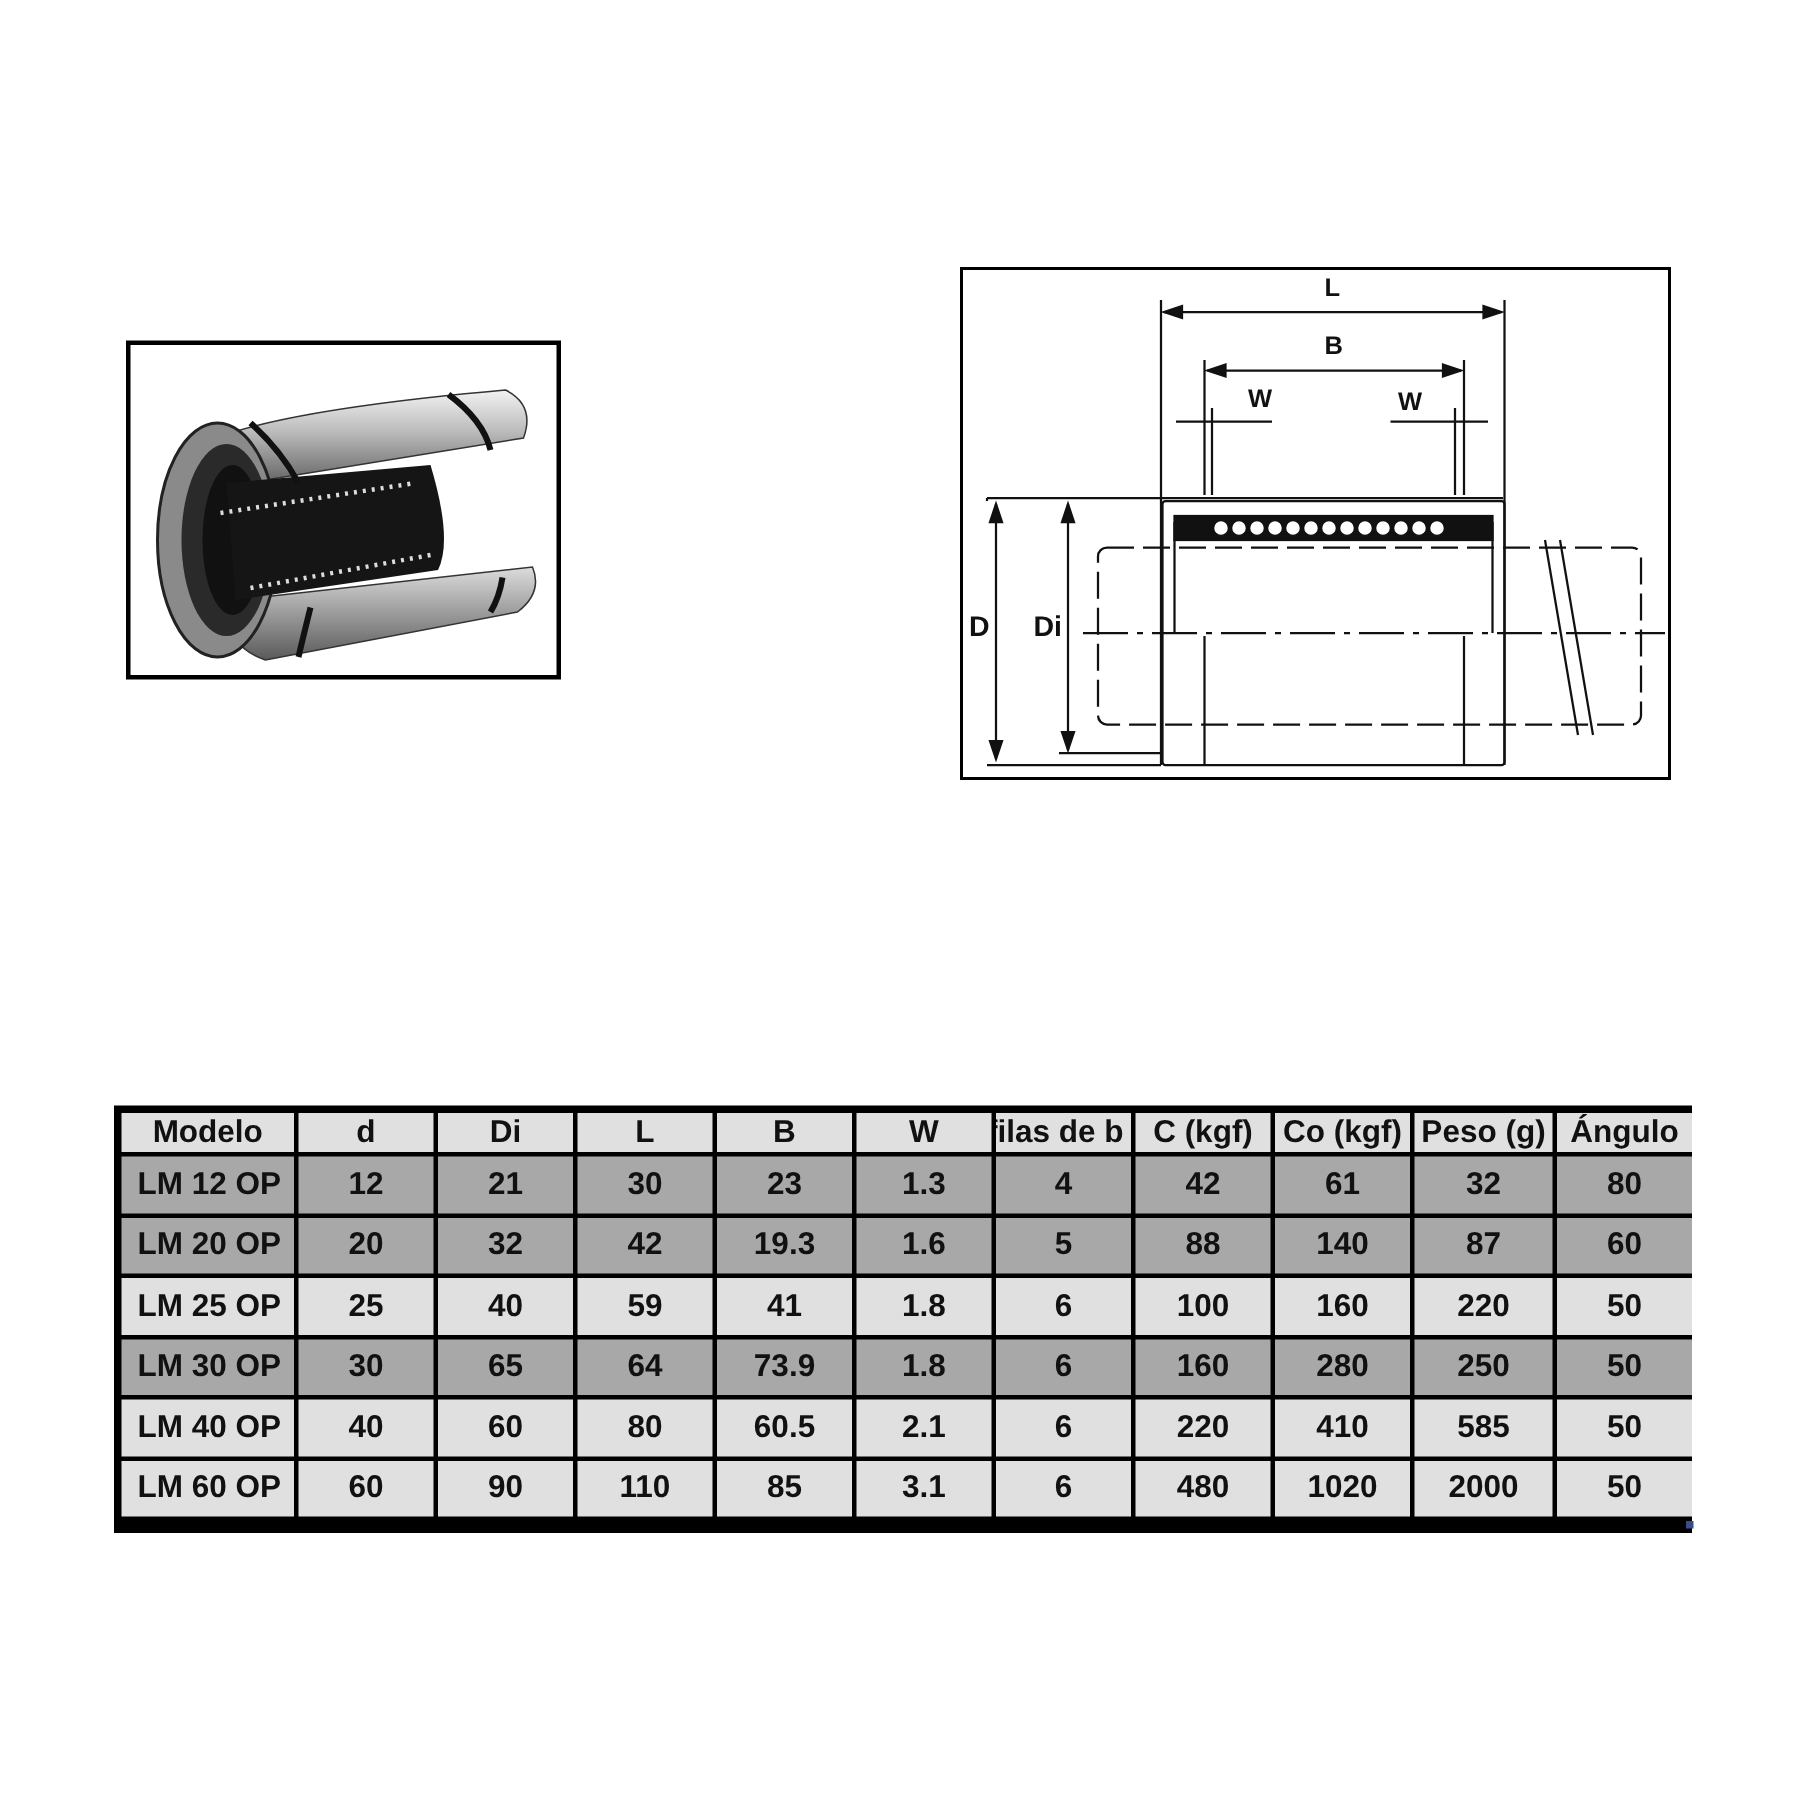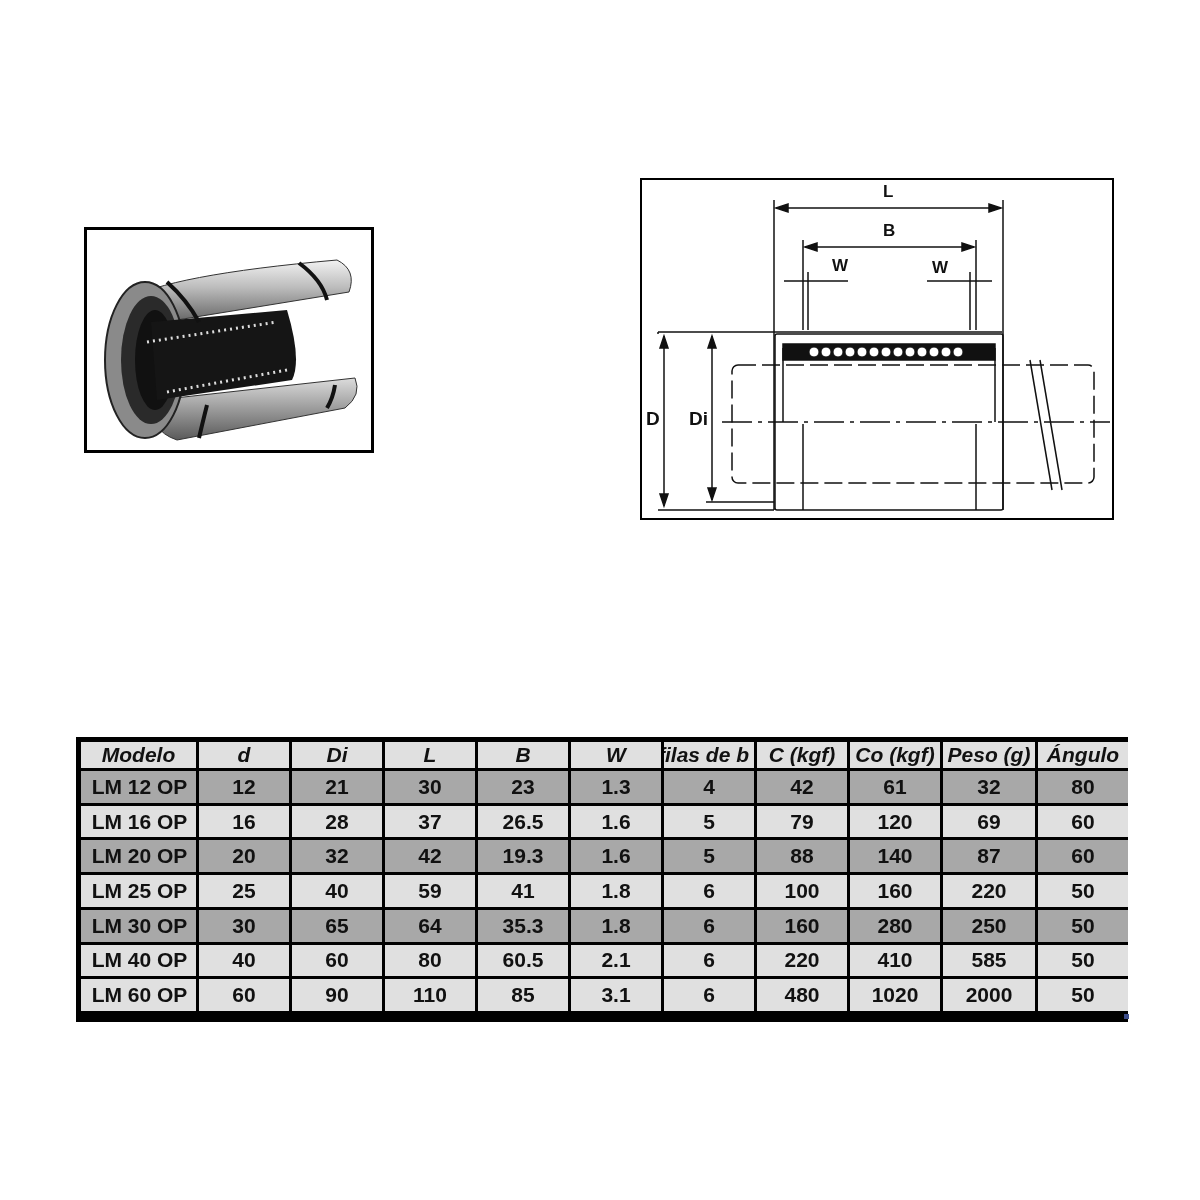--- a/index.html
+++ b/index.html
@@ -13,21 +13,21 @@
                 font-size:17px; color:#111; }
   .spec-table-wrap { position:absolute; left:76px; top:737px; width:1052px; height:285px;
                      background:#000; box-sizing:border-box; padding:5px 4px 5px 5px; }
   table.spec { border-collapse:separate; border-spacing:3px; width:100%; height:100%;
                margin:-3px; table-layout:fixed; }
   table.spec th, table.spec td {
     font-family:"Liberation Sans", sans-serif; font-weight:bold; font-size:21px;
     color:#111; text-align:center; padding:0; height:26px; line-height:26px;
     white-space:nowrap; overflow:hidden;
   }
-  table.spec th { background:#e0e0e0;font-style:italic; }
+  table.spec th { background:#e0e0e0; }
   table.spec td.model { text-align:center; padding-left:2px; }
   tr.dark td { background:#a8a8a8; }
   tr.light td { background:#e0e0e0; }
   table.spec th.clip { text-align:left; text-indent:-6px; }
   .corner-mark { position:absolute; left:1124px; top:1014px; width:5px; height:5px; background:#3b4c8a; }
 </style>
 </head>
 <body>
 
 <div class="photo-frame">
@@ -173,33 +173,20 @@
         <td>21</td>
         <td>30</td>
         <td>23</td>
         <td>1.3</td>
         <td>4</td>
         <td>42</td>
         <td>61</td>
         <td>32</td>
         <td>80</td>
       </tr>
-      <tr class="light">
-        <td class="model">LM 16 OP</td>
-        <td>16</td>
-        <td>28</td>
-        <td>37</td>
-        <td>26.5</td>
-        <td>1.6</td>
-        <td>5</td>
-        <td>79</td>
-        <td>120</td>
-        <td>69</td>
-        <td>60</td>
-      </tr>
       <tr class="dark">
         <td class="model">LM 20 OP</td>
         <td>20</td>
         <td>32</td>
         <td>42</td>
         <td>19.3</td>
         <td>1.6</td>
         <td>5</td>
         <td>88</td>
         <td>140</td>
@@ -217,21 +204,21 @@
         <td>100</td>
         <td>160</td>
         <td>220</td>
         <td>50</td>
       </tr>
       <tr class="dark">
         <td class="model">LM 30 OP</td>
         <td>30</td>
         <td>65</td>
         <td>64</td>
-        <td>35.3</td>
+        <td>73.9</td>
         <td>1.8</td>
         <td>6</td>
         <td>160</td>
         <td>280</td>
         <td>250</td>
         <td>50</td>
       </tr>
       <tr class="light">
         <td class="model">LM 40 OP</td>
         <td>40</td>

